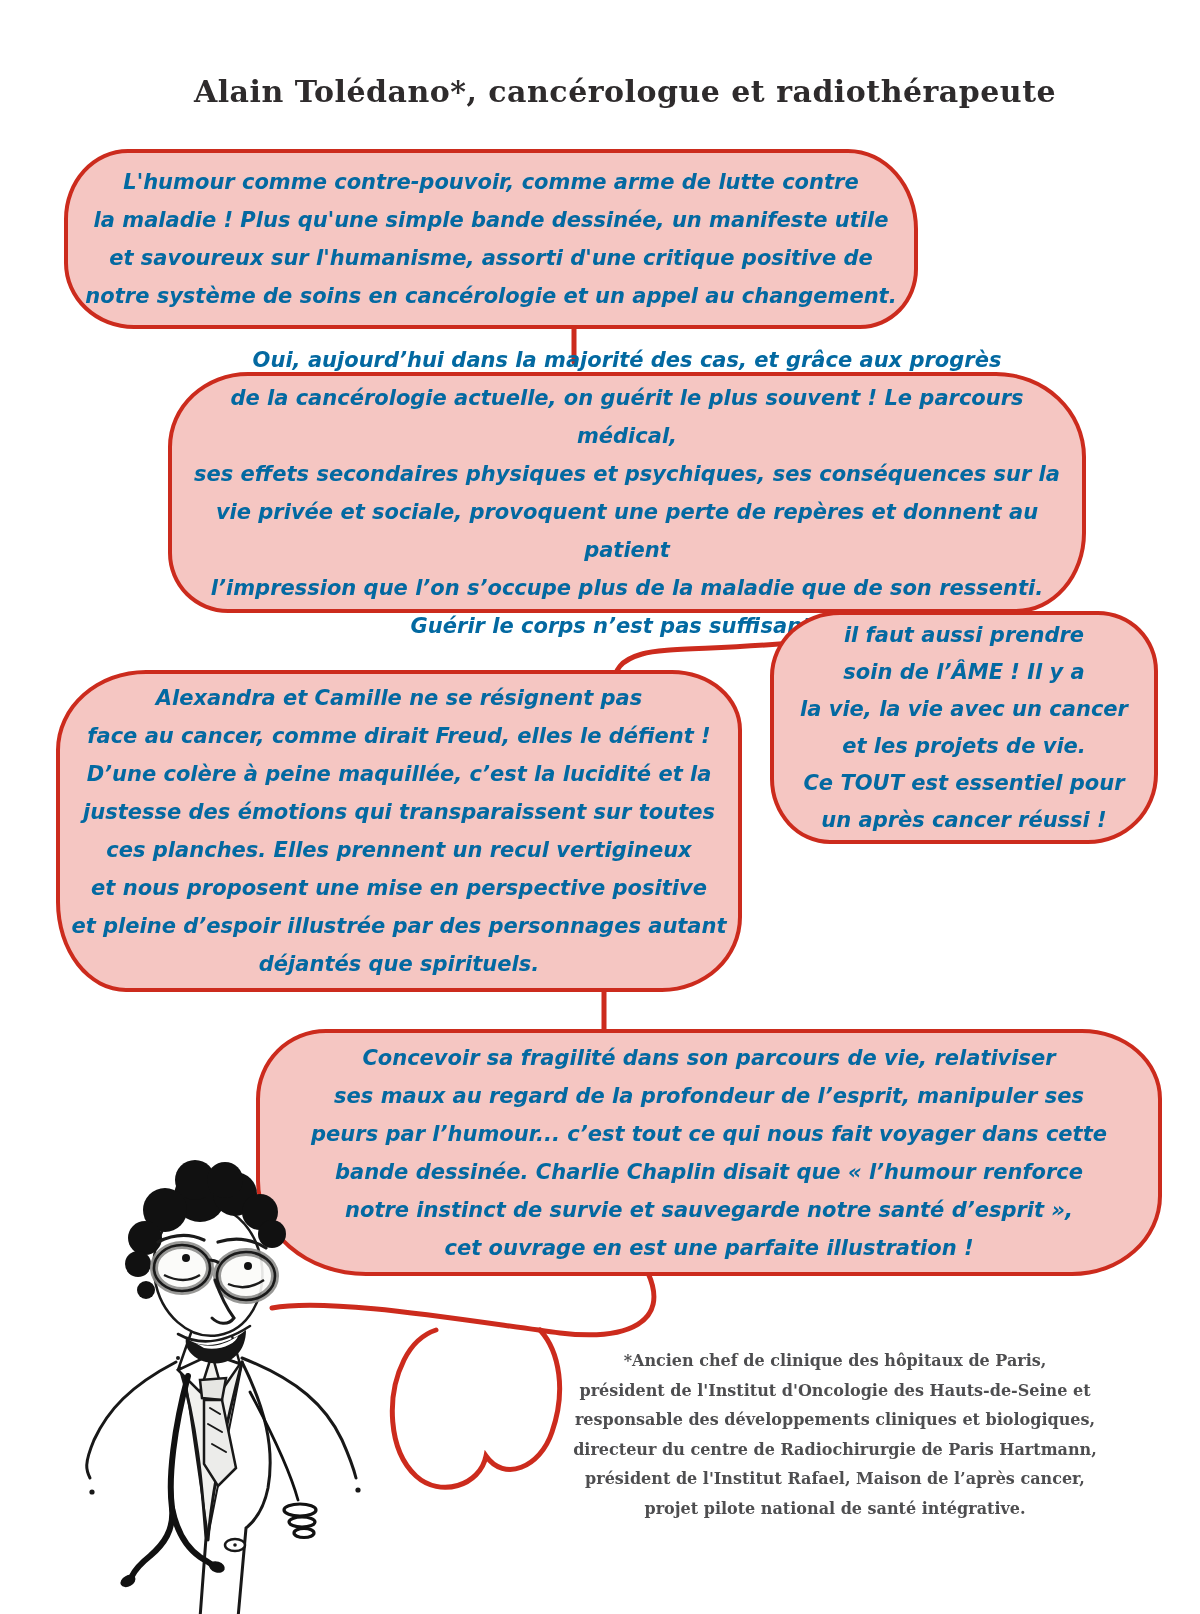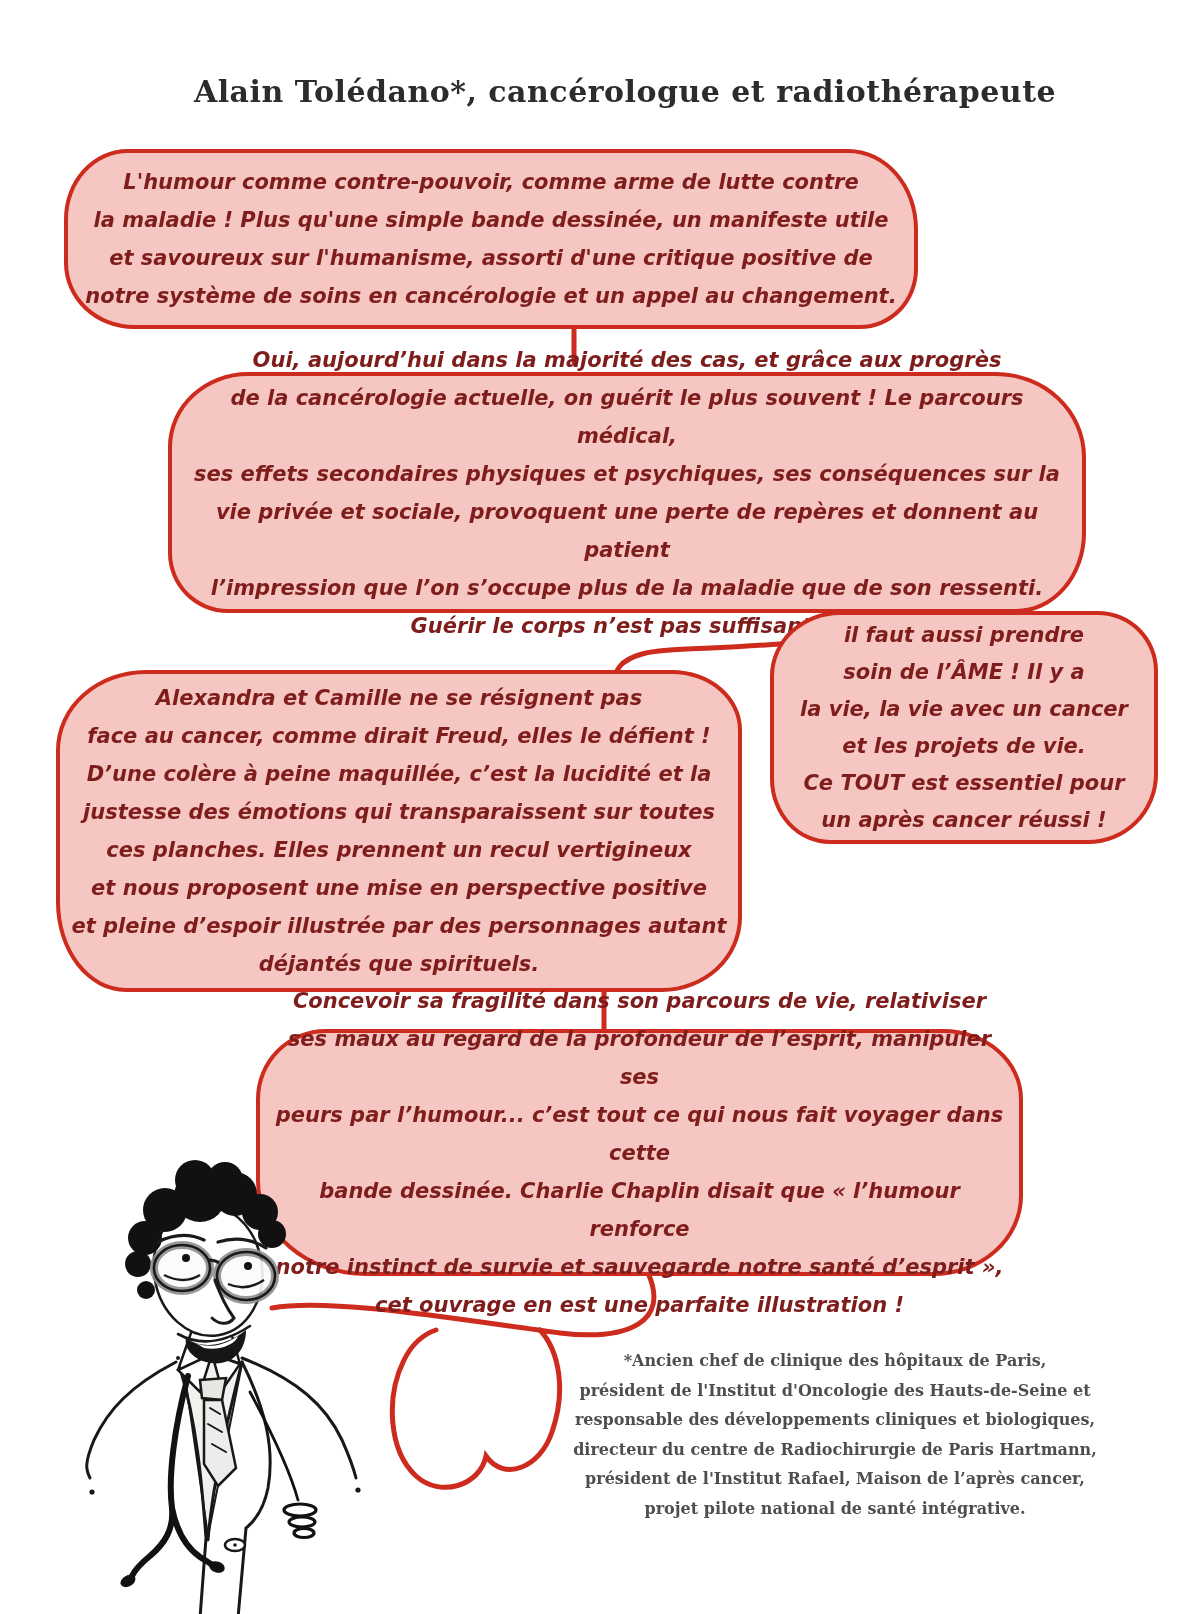--- a/index.html
+++ b/index.html
@@ -9,33 +9,33 @@
   }
   .page-title {
     position:absolute; top:74px; left:0; width:1200px; text-align:center;
     font-family:"DejaVu Serif", serif; font-size:30px; color:#2e2b2c;
     letter-spacing:0.5px; transform:translateX(25px);
   }
   .bubble {
     position:absolute; box-sizing:border-box;
     background:#f5c6c2; border:4.5px solid #cc2b1d;
     display:flex; align-items:center; justify-content:center;
-    text-align:center; color:#7f1d1d; font-style:italic;
+    text-align:center; color:#0369a1; font-style:italic;
     font-size:21px; line-height:38px; padding:0 8px;
   }
   .bubble-text { white-space:pre-line; width:100%; }
   .b1 { left:64px;  top:149px;  width:854px; height:180px;
         border-radius:64px 70px 58px 70px / 70px 80px 60px 66px; }
   .b2 { left:168px; top:356px;  width:918px; height:241px;
         border-radius:80px 90px 70px 60px / 75px 85px 80px 60px;margin-top:16px; }
   .b3 { left:770px; top:611px;  width:388px; height:233px; line-height:37px;
         border-radius:70px 60px 70px 60px / 65px 60px 70px 65px; }
   .b4 { left:56px;  top:670px;  width:686px; height:322px;
         border-radius:90px 70px 80px 70px / 80px 60px 75px 90px; }
-  .b5 { left:256px; top:1029px; width:767px; height:247px;
+  .b5 { left:256px; top:1029px; width:906px; height:247px;
         border-radius:70px 80px 90px 110px / 70px 70px 80px 95px; }
   .overlay { position:absolute; left:0; top:0; pointer-events:none; }
   .doctor  { position:absolute; left:50px; top:1148px; }
   .footnote {
     position:absolute; left:505px; top:1346px; width:660px; text-align:center;
     font-family:"DejaVu Serif", serif; font-size:16px; line-height:29.5px;
     color:#4e4e50; white-space:pre-line;
   }
 </style>
 </head>

